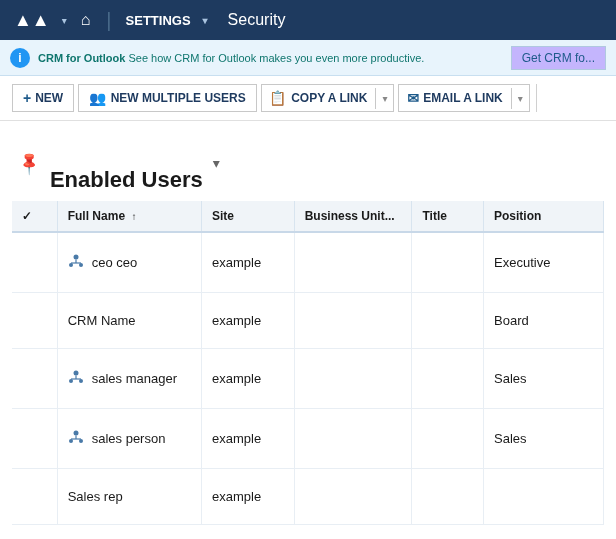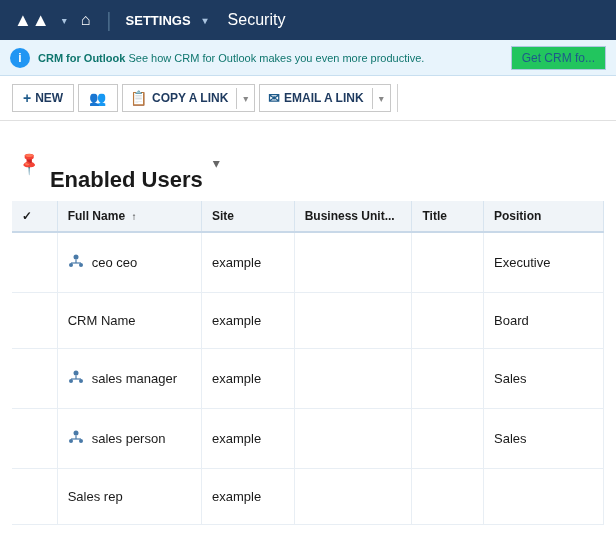--- a/index.html
+++ b/index.html
@@ -80,21 +80,21 @@
       font-size: 12px;
       font-weight: bold;
       flex-shrink: 0;
     }
     .notif-text {
       color: #0f766e;
       font-size: 11px;
       flex: 1;
     }
     .notif-btn {
-      background: #22c55e;
+      background: #c4b5fd;
       border: 1px solid #b0c8e0;
       color: #1e5a8a;
       padding: 4px 10px;
       font-size: 12px;
       cursor: pointer;
       white-space: nowrap;
     }
 
     
     .toolbar {
@@ -250,20 +250,21 @@
 </div>
 
 <div class="toolbar">
   <button class="toolbar-btn">
     <span class="toolbar-btn-icon">+</span>
     <span>NEW</span>
   </button>
 
   <button class="toolbar-btn">
     <span class="toolbar-btn-icon">👥</span>
+    <span>NEW MULTIPLE USERS</span>
   </button>
 
   <div class="toolbar-btn-with-arrow">
     <div class="main-part">
       <span class="toolbar-btn-icon">📋</span>
       <span>COPY A LINK</span>
     </div>
     <div class="arrow-part">▾</div>
   </div>
 

